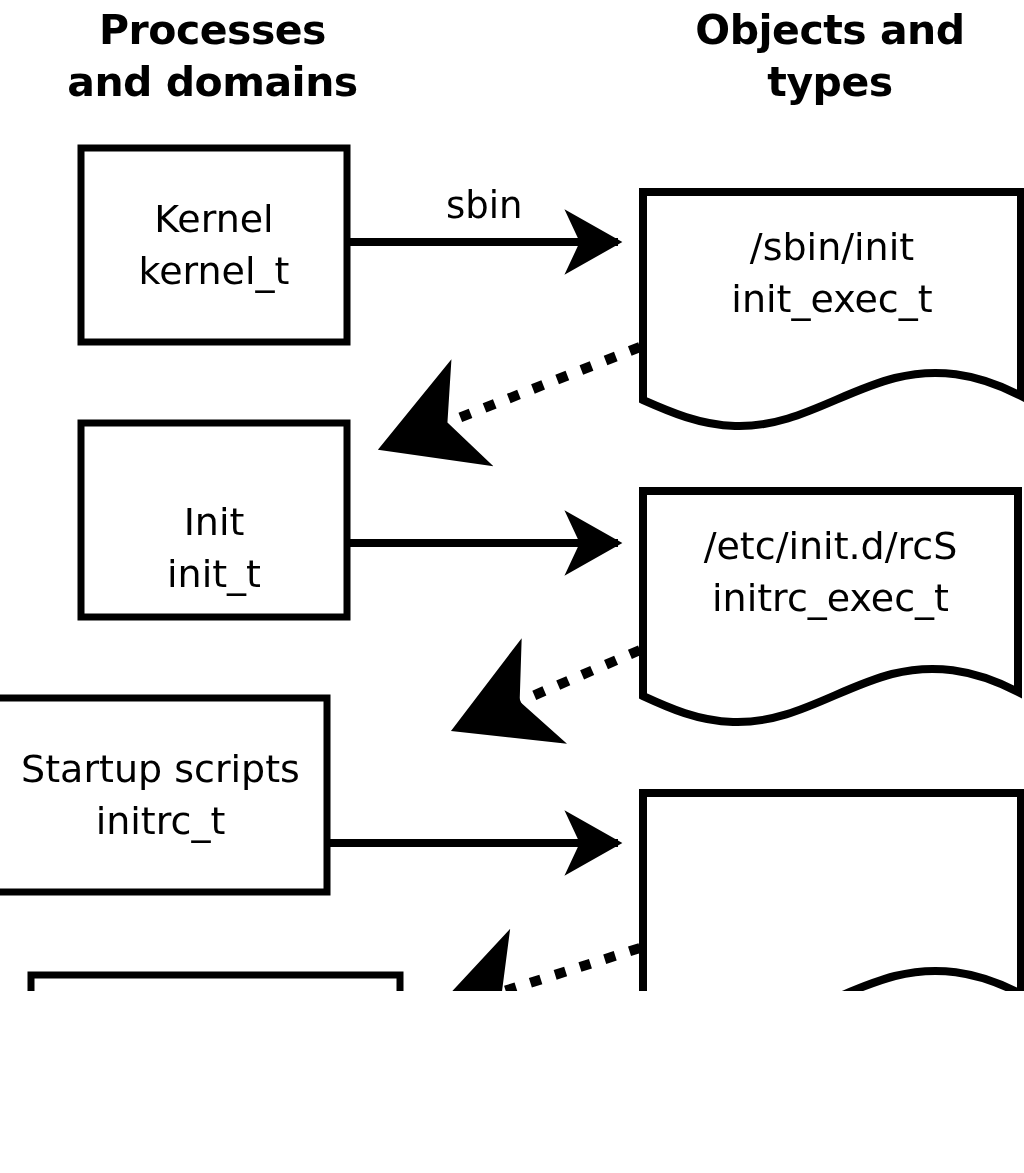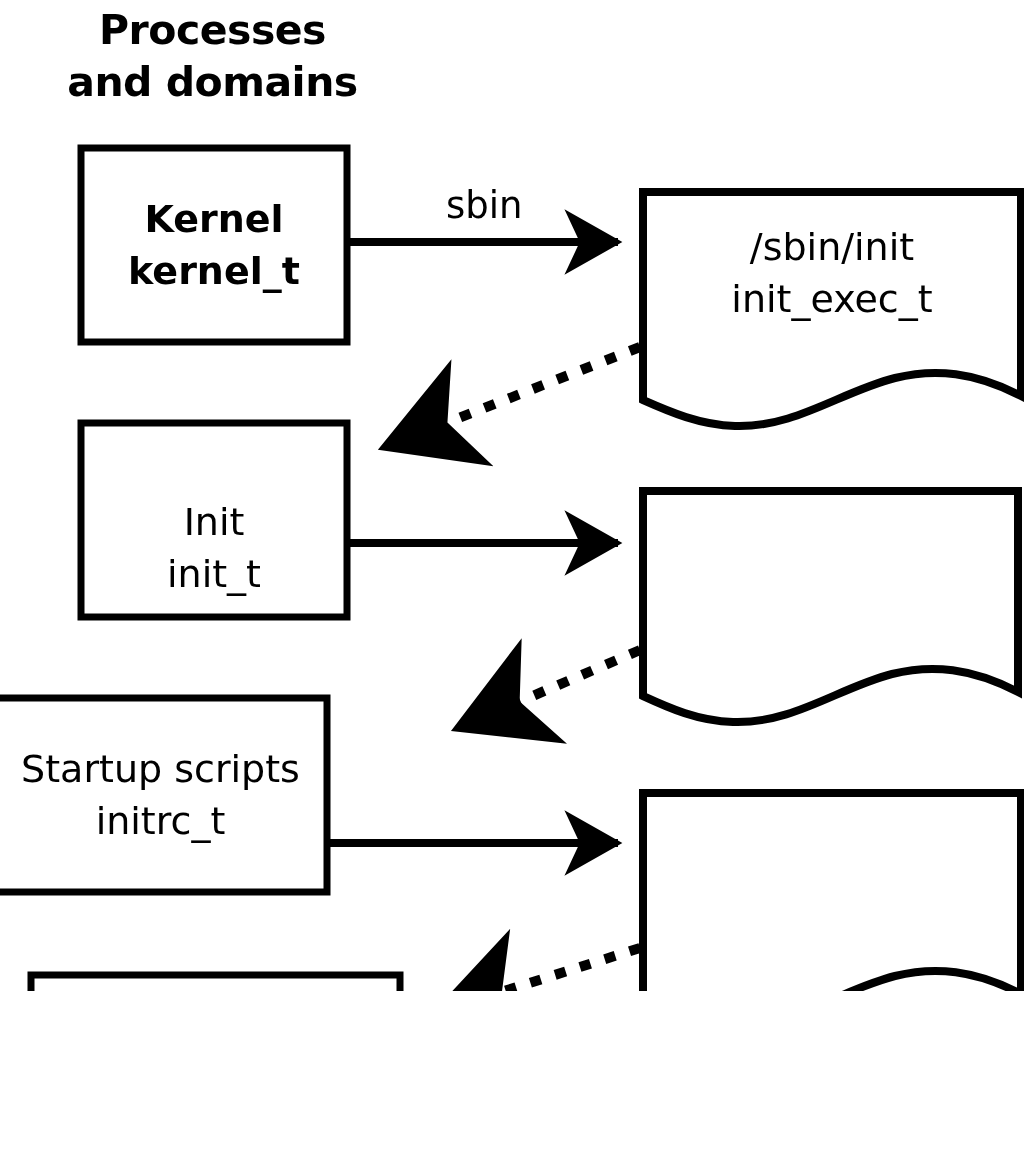--- a/index.html
+++ b/index.html
@@ -112,31 +112,35 @@
     <line x1="640" y1="650" x2="458" y2="728" stroke="#000000" stroke-width="10" stroke-linecap="butt" stroke-dasharray="11 15" marker-end="url(#dotted-head)"></line>
 
     <line x1="328" y1="843" x2="618" y2="843" stroke="#000000" stroke-width="8" marker-end="url(#solid-head)"></line>
 
     <line x1="640" y1="948" x2="438" y2="1012" stroke="#000000" stroke-width="10" stroke-linecap="butt" stroke-dasharray="11 15" marker-end="url(#dotted-head)"></line>
   </svg>
 
   <div class="col-header" id="header-processes">Processes
 and domains</div>
 
+  <div class="col-header" id="header-objects">Objects and
+types</div>
 
-  <div class="node-label" style="left:81px; top:193px; width:266px;font-weight:bold;">Kernel
+  <div class="node-label" style="left:81px; top:193px; width:266px;">Kernel
 kernel_t</div>
 
   <div class="node-label" style="left:81px; top:496px; width:266px;">Init
 init_t</div>
 
   <div class="node-label" style="left:-6px; top:743px; width:333px;">Startup scripts
 initrc_t</div>
 
 
   <div class="node-label" style="left:643px; top:221px; width:378px;">/sbin/init
 init_exec_t</div>
 
+  <div class="node-label" style="left:643px; top:520px; width:375px;">/etc/init.d/rcS
+initrc_exec_t</div>
 
 
   <div class="edge-label" style="left:446px; top:186px;">sbin</div>
 
 </div>
 
 </body></html>

